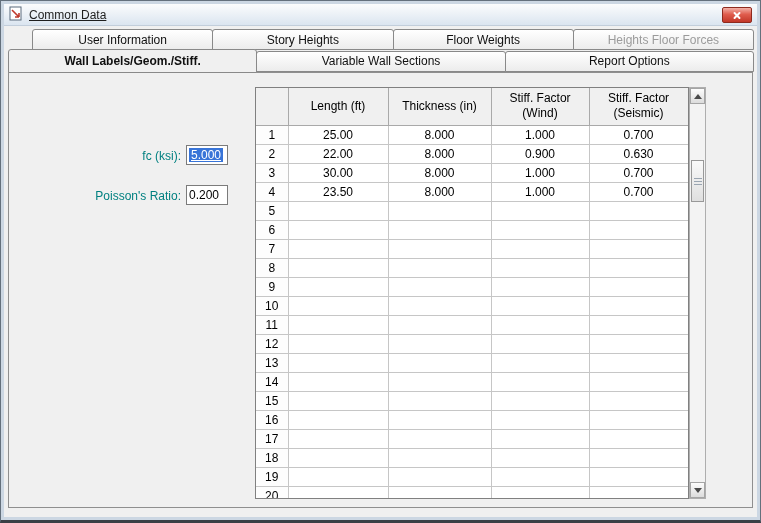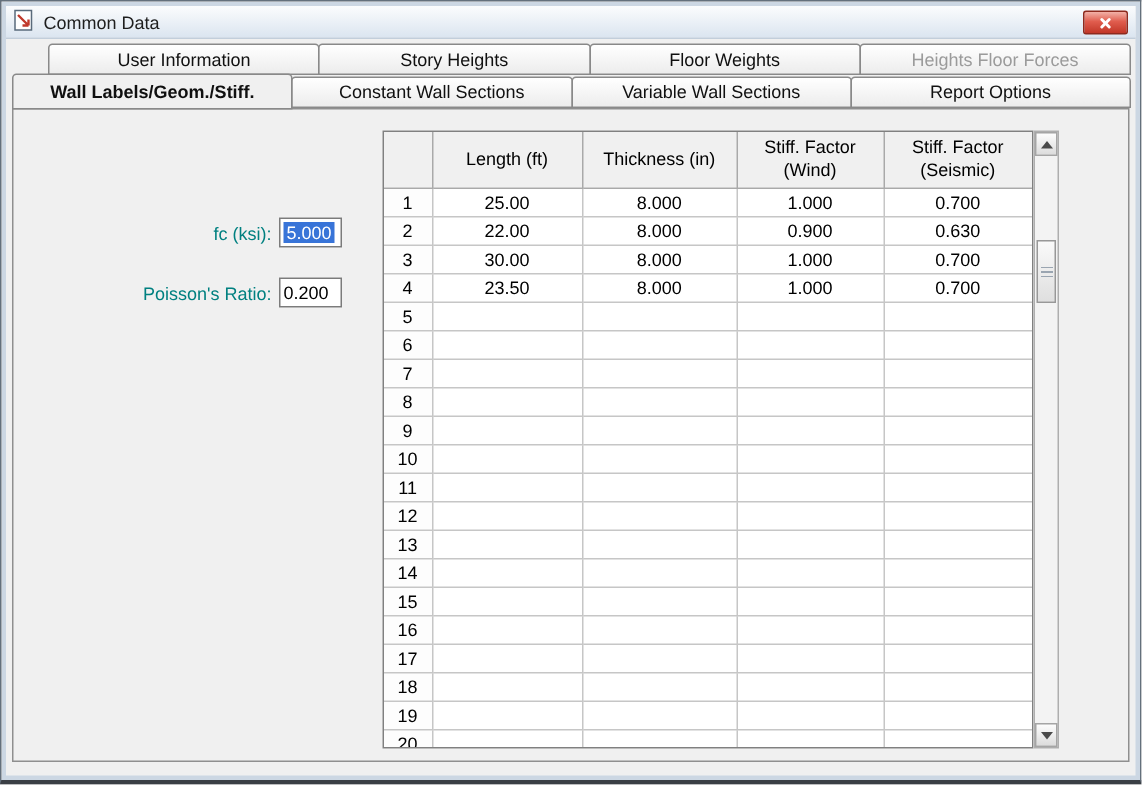--- a/index.html
+++ b/index.html
@@ -8,21 +8,21 @@
 
   .window { position:relative; width:761px; height:523px; background:#f0f0f0;
             border:1px solid #64707c; border-bottom:3px solid #3a3f45;
             box-shadow: inset 0 0 0 3px #ccd7e3; overflow:hidden; }
 
   
   .titlebar { position:absolute; top:3px; left:3px; right:3px; height:22px;
               background:linear-gradient(#fbfcfd,#dbe5f0);
               border-bottom:1px solid #c2cedb;
               display:flex; align-items:center; padding:0 5px; }
-  .title { margin-left:5px; font-size:12px; color:#1e1e1e; }
+  .title { margin-left:5px; font-size:12px; color:#1e1e1e;text-decoration:underline; }
   .close-btn { margin-left:auto; width:30px; height:16px; position:relative;
                background:linear-gradient(#f2b1a7,#e05d4e 45%,#c23728);
                border:1px solid #8e2a1e; border-radius:2px; cursor:default; }
   .close-x { position:absolute; left:50%; top:50%; width:11px; height:11px;
              transform:translate(-50%,-50%); }
   .close-x::before, .close-x::after { content:""; position:absolute; left:1px; top:5px;
              width:9px; height:2px; background:#fff; border-radius:1px; }
   .close-x::before { transform:rotate(45deg); }
   .close-x::after  { transform:rotate(-45deg); }
 
@@ -44,21 +44,21 @@
 
   .form-label { position:absolute; left:30px; width:142px; text-align:right;
                 color:#008080; font-size:12px; }
   .fc-label { top:76px; }
   .poisson-label { top:116px; }
   .textbox { position:absolute; left:177px; width:42px; height:20px;
              background:#fff; border:1px solid #7b7b7b;
              display:flex; align-items:center; padding-left:2px; font-size:12px; color:#000; }
   .fc-input { top:72px; }
   .poisson-input { top:112px; }
-  .sel { background:#3874d8; color:#fff; padding:0 2px; }
+  .sel { background:#3874d8; color:#fff; padding:0 2px;text-decoration:underline; }
 
   
   .grid-wrap { position:absolute; left:246px; top:14px; width:434px; height:412px;
                border:1px solid #808080; background:#fff; overflow:hidden; }
   table { border-collapse:collapse; table-layout:fixed; width:432px; font-size:12px; }
   col.c0 { width:32px; } col.c1 { width:100px; } col.c2 { width:103px; }
   col.c3 { width:98px; } col.c4 { width:99px; }
   thead th { background:#f0f0f0; border-right:1px solid #a9a9a9; border-bottom:1px solid #a9a9a9;
              height:37px; font-weight:normal; text-align:center; vertical-align:middle;
              line-height:15px; color:#000; }
@@ -106,21 +106,20 @@
 
   <div class="tabrow tabrow1">
     <div class="tab">User Information</div>
     <div class="tab">Story Heights</div>
     <div class="tab">Floor Weights</div>
     <div class="tab disabled">Heights Floor Forces</div>
   </div>
 
   <div class="tabrow tabrow2">
     <div class="tab active">Wall Labels/Geom./Stiff.</div>
-    <div class="tab">Constant Wall Sections</div>
     <div class="tab">Variable Wall Sections</div>
     <div class="tab">Report Options</div>
   </div>
 
   <div class="panel">
 
     <div class="form-label fc-label">fc (ksi):</div>
     <div class="textbox fc-input">
       <span class="sel">5.000</span>
     </div>

